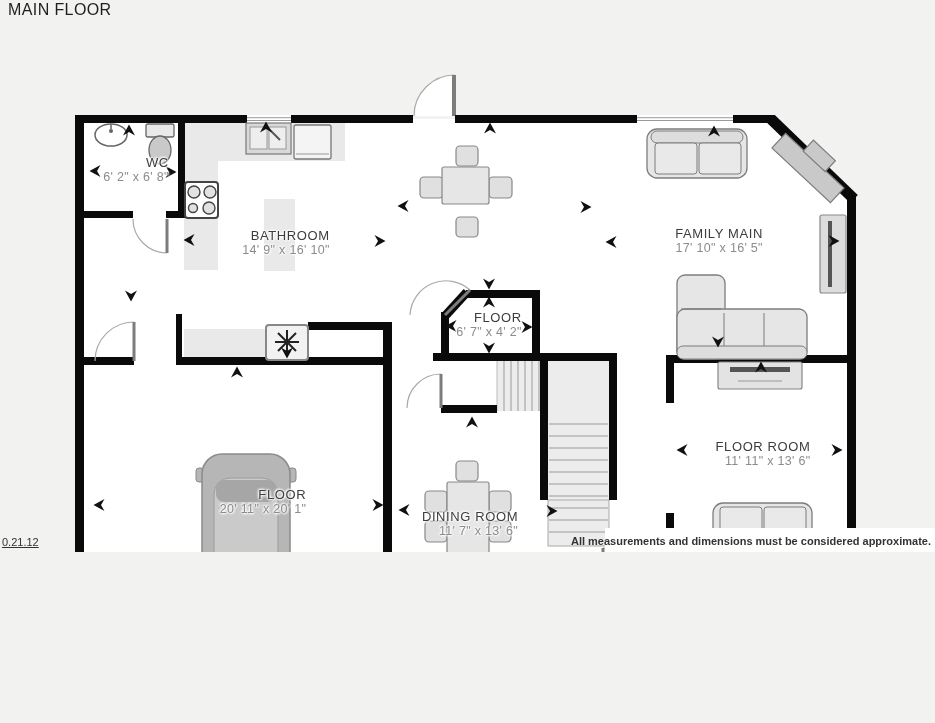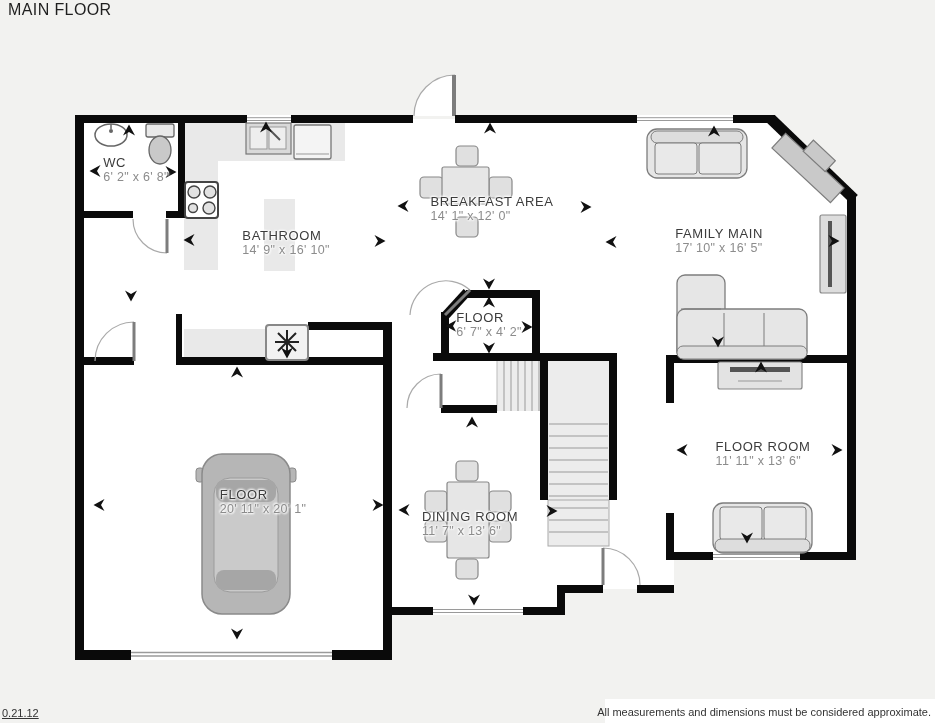--- a/index.html
+++ b/index.html
@@ -1,26 +1,26 @@
 <!DOCTYPE html>
 <html><head>
 <meta charset="utf-8">
 <style>
   html,body{margin:0;padding:0;}
   body{background:#f2f2f0;font-family:"Liberation Sans",sans-serif;}
-  .stage{position:relative;width:935px;height:723px;background:#f2f2f0;overflow:hidden;}
+  .stage{position:relative;width:935px;height:552px;background:#f2f2f0;overflow:hidden;}
   .stage svg{position:absolute;left:0;top:0;}
   .page-title{position:absolute;left:8px;top:1px;font-size:16px;color:#1f1f1f;letter-spacing:.4px;}
-  .room-label{position:absolute;transform:translateX(-50%);text-align:left;white-space:nowrap;
+  .room-label{position:absolute;transform:translateX(-50%);text-align:right;white-space:nowrap;
     text-shadow:0 0 3px #fff,0 0 3px #fff,1px 1px 2px #fff,-1px -1px 2px #fff;}
   .room-label .rn{font-size:13px;line-height:14px;color:#3c3c3c;letter-spacing:.6px;}
   .room-label .rd{font-size:12.5px;line-height:14px;color:#8c8c8c;letter-spacing:.3px;}
   .footer-strip{position:absolute;right:0;bottom:0;width:330px;height:24px;background:#ffffff;}
   .footer-left{position:absolute;left:2px;bottom:4px;font-size:11px;color:#333;text-decoration:underline;}
-  .footer-right{position:absolute;right:4px;bottom:5px;font-size:11px;color:#333;}
+  .footer-right{position:absolute;right:4px;bottom:5px;font-size:11px;color:#333;font-weight:bold;}
 </style>
 </head>
 <body>
 
 <div class="stage">
 
 <svg width="935" height="723" viewBox="0 0 935 723">
   <defs>
     <path id="arr" d="M0,-6.5 L6,4.5 L0,1 L-6,4.5 Z"></path>
   </defs>
@@ -254,24 +254,20 @@
   <div class="page-title">MAIN FLOOR</div>
 
   <div class="room-label" style="left:136px;top:156px">
     <div class="rn">WC</div>
     <div class="rd">6' 2" x 6' 8"</div>
   </div>
   <div class="room-label" style="left:286px;top:229px">
     <div class="rn">BATHROOM</div>
     <div class="rd">14' 9" x 16' 10"</div>
   </div>
-  <div class="room-label" style="left:492px;top:195px">
-    <div class="rn">BREAKFAST AREA</div>
-    <div class="rd">14' 1" x 12' 0"</div>
-  </div>
   <div class="room-label" style="left:719px;top:227px">
     <div class="rn">FAMILY MAIN</div>
     <div class="rd">17' 10" x 16' 5"</div>
   </div>
   <div class="room-label" style="left:489px;top:311px">
     <div class="rn">FLOOR</div>
     <div class="rd">6' 7" x 4' 2"</div>
   </div>
   <div class="room-label" style="left:263px;top:488px">
     <div class="rn">FLOOR</div>

